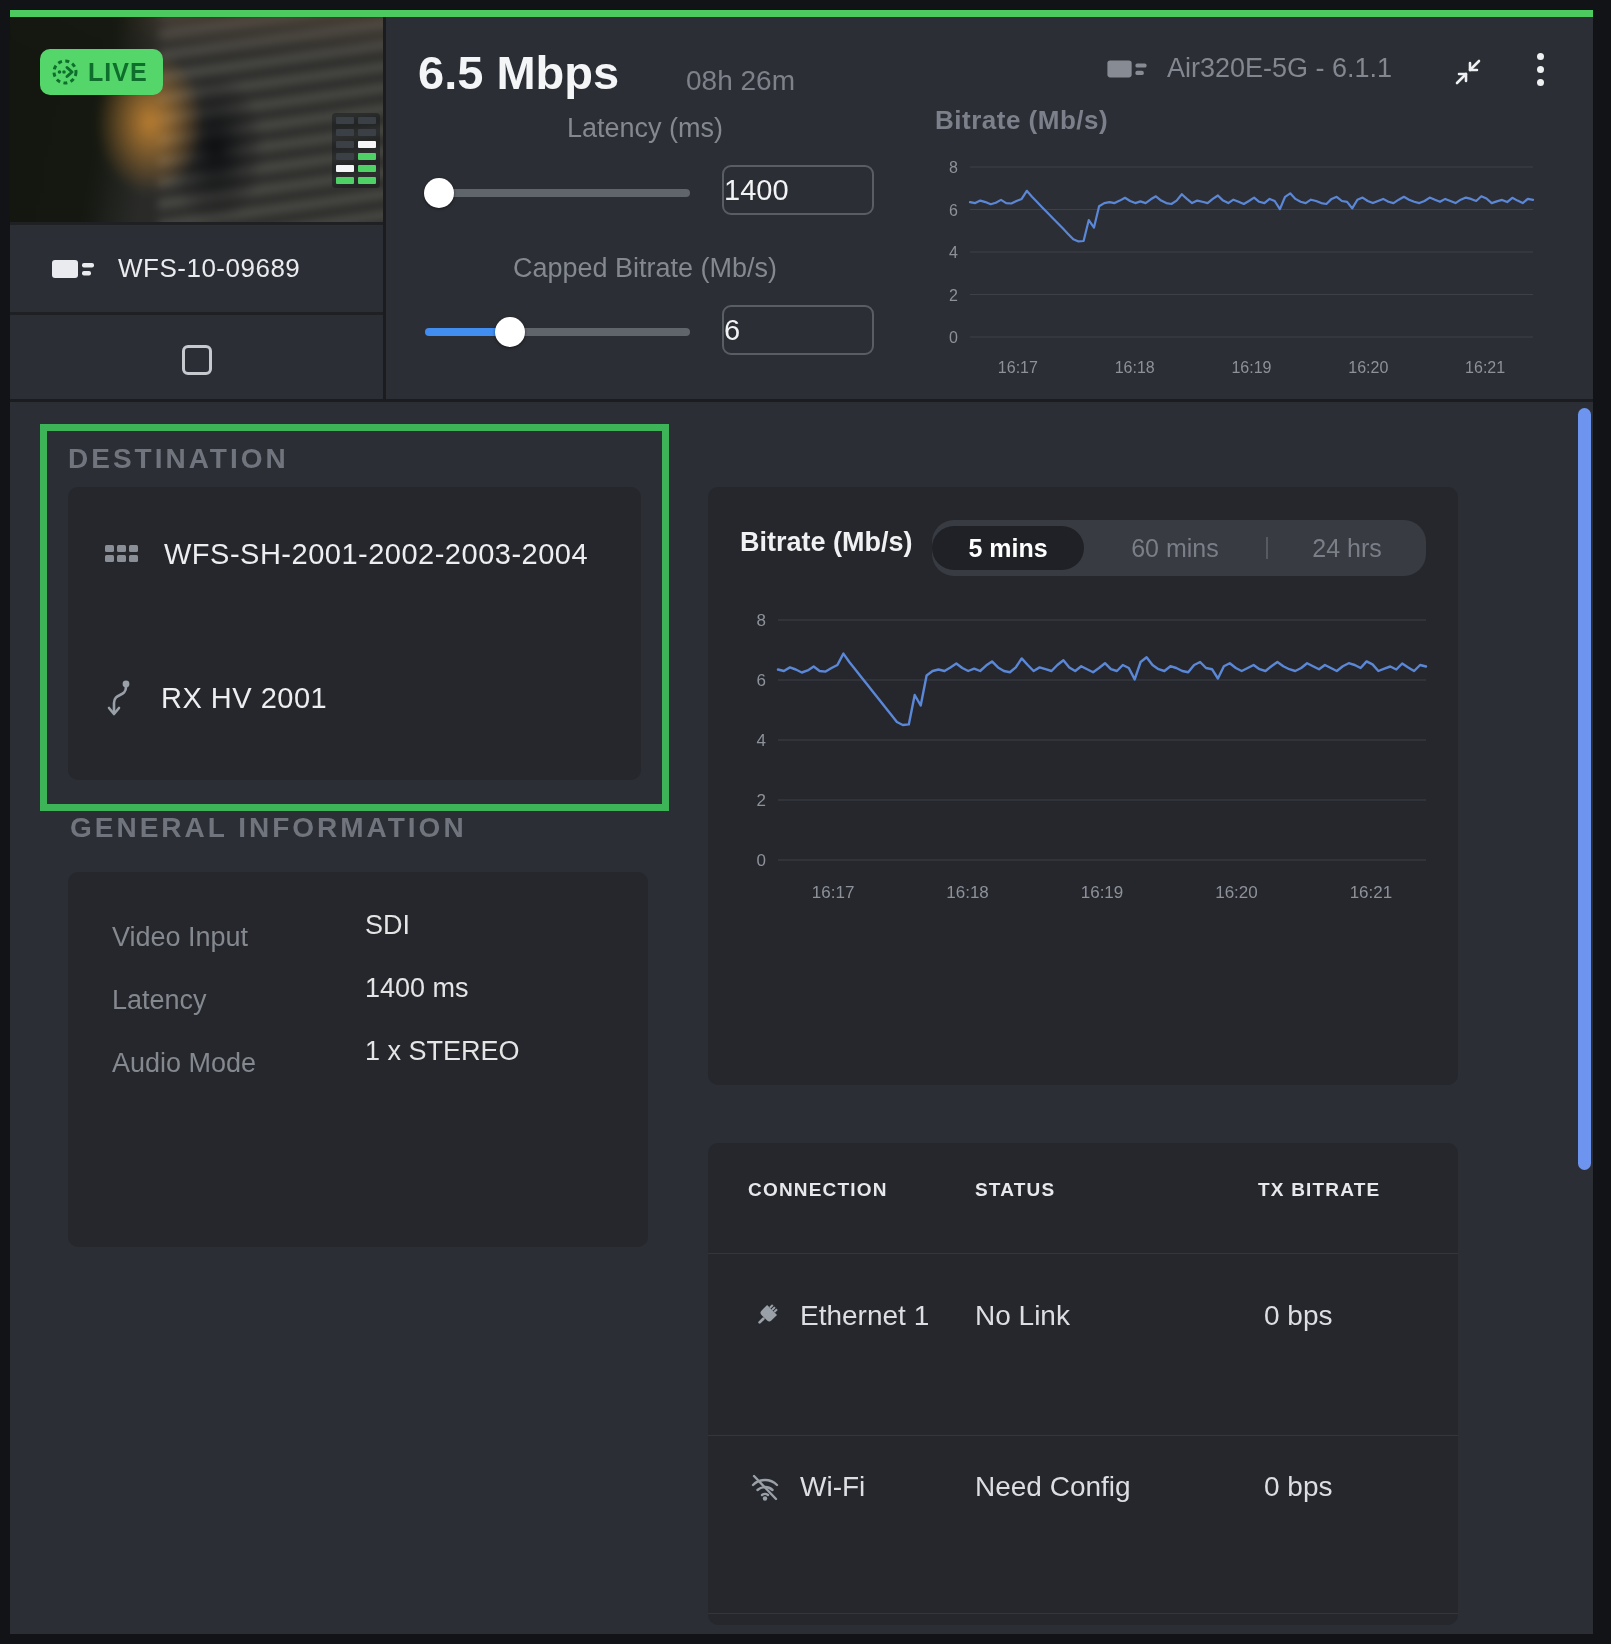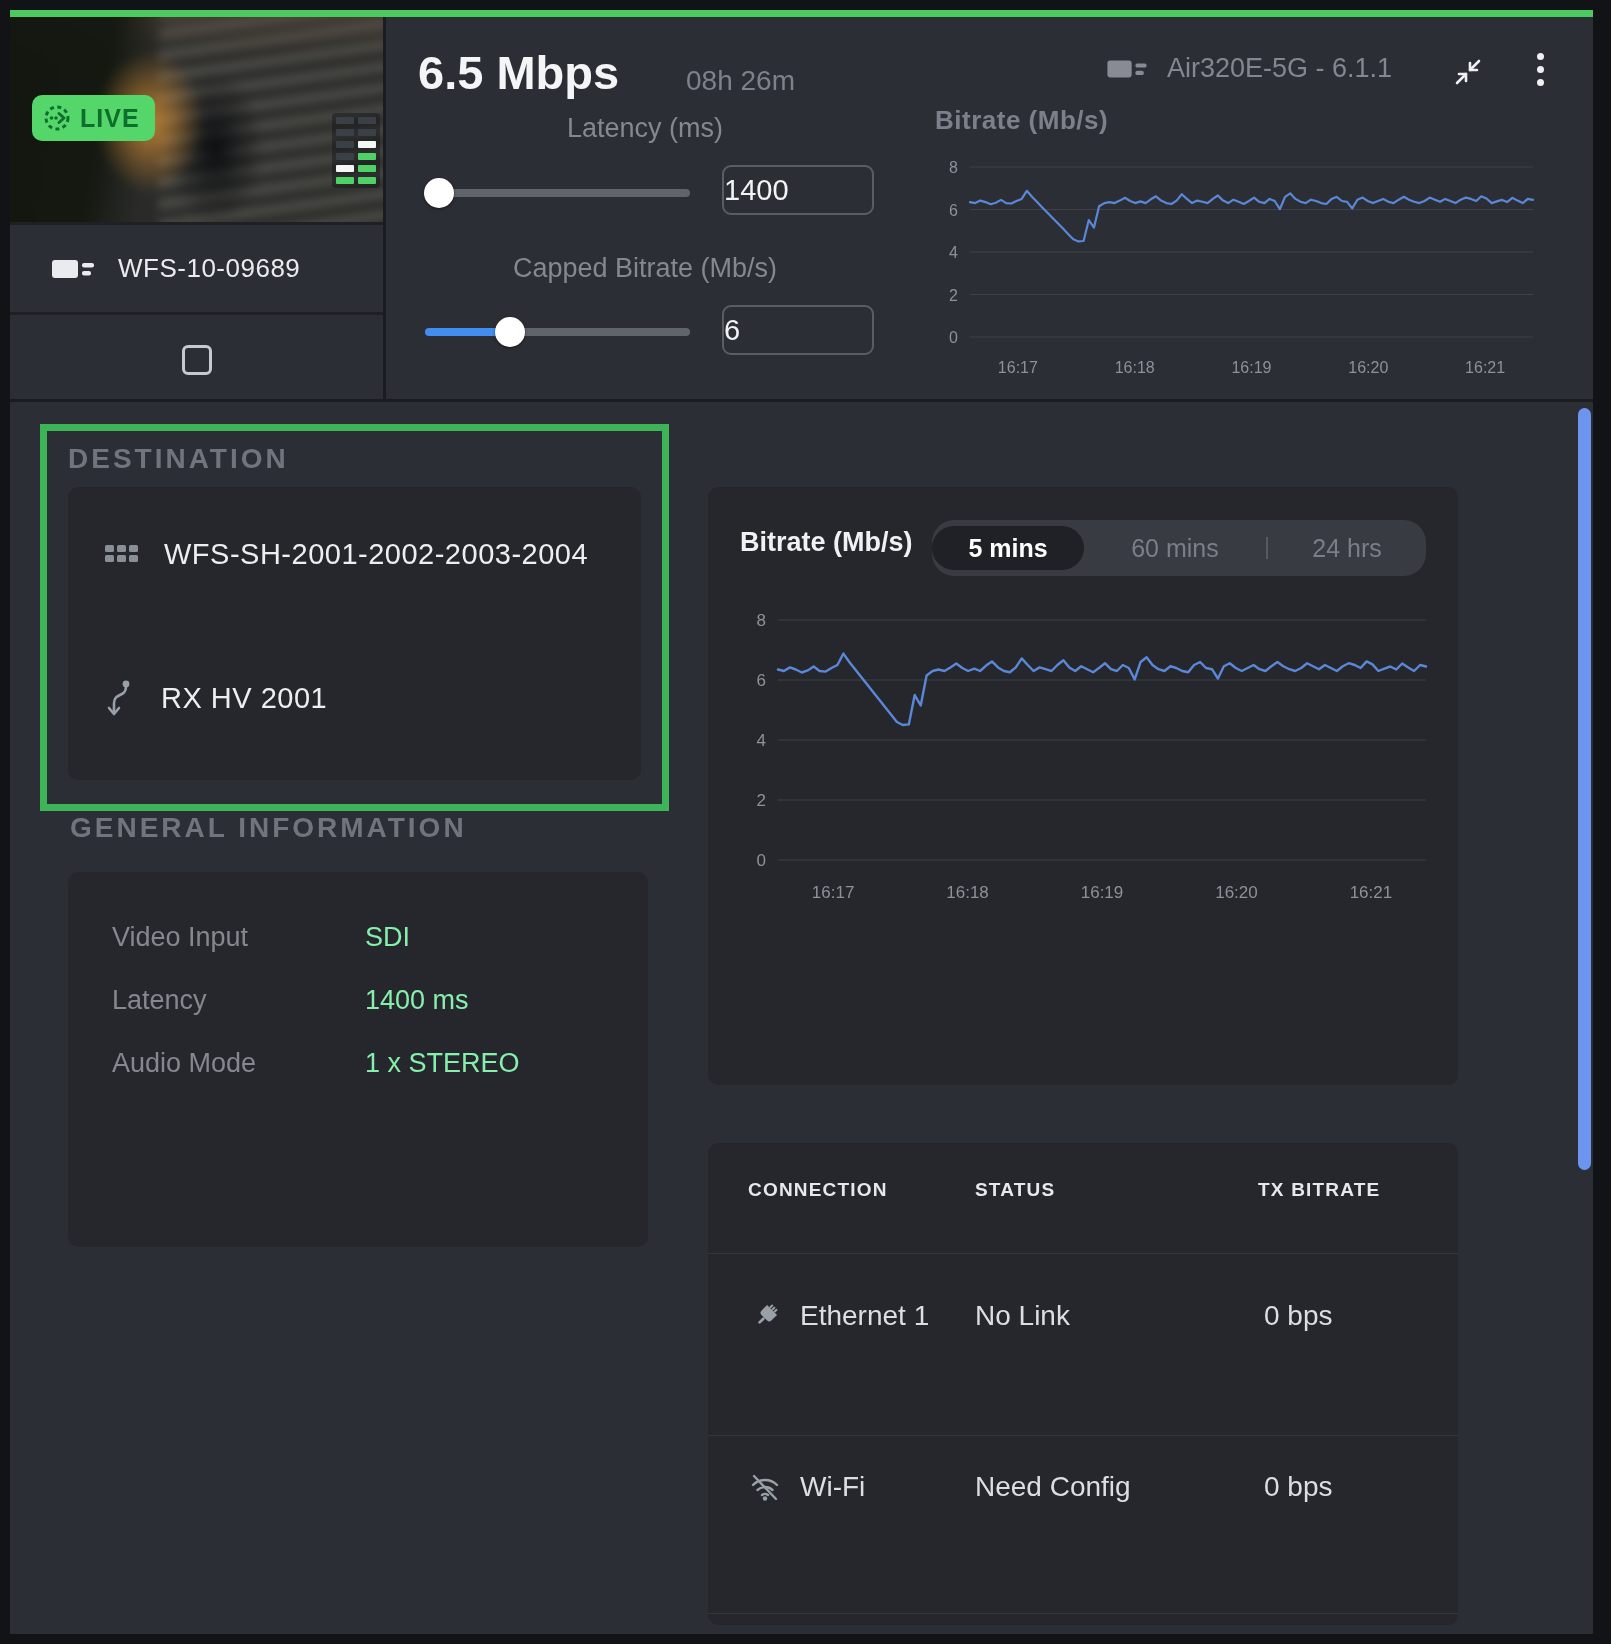--- a/index.html
+++ b/index.html
@@ -19,22 +19,22 @@
     background-color:#2a2b29;
     background-image:
       radial-gradient(90px 120px at 36% 50%, rgba(210,140,50,0.85) 0%, rgba(210,140,50,0) 60%),
       radial-gradient(70px 110px at 52% 62%, rgba(10,12,15,0.95) 0%, rgba(10,12,15,0) 70%),
       linear-gradient(100deg, rgba(18,22,14,0.95) 0%, rgba(18,22,14,0.9) 26%, rgba(18,22,14,0) 38%),
       linear-gradient(to bottom, rgba(90,75,60,0.55) 0%, rgba(90,75,60,0) 22%),
       repeating-linear-gradient(172deg, #4a4a46 0px, #4a4a46 9px, #2e2e2c 9px, #2e2e2c 21px);
     background-size:100% 100%,100% 100%,100% 100%,100% 100%,62% 100%;
     background-position:0 0,0 0,0 0,0 0,100% 0;
     background-repeat:no-repeat,no-repeat,no-repeat,no-repeat,no-repeat; }
-  .live-badge { position:absolute; left:22px; top:32px; height:46px; padding:0 15px 0 10px;
-    background:#55d66a; border-radius:10px; display:flex; align-items:center; gap:8px;margin-top:46px; }
+  .live-badge { position:absolute; left:30px; top:32px; height:46px; padding:0 15px 0 10px;
+    background:#55d66a; border-radius:10px; display:flex; align-items:center; gap:8px; }
   .live-badge span { color:#0e6e2c; font-size:25px; font-weight:bold; letter-spacing:1px; }
   .signal-meter { position:absolute; left:322px; top:96px; width:48px; padding:4px;
     background:rgba(18,20,24,0.45); border-radius:4px;
     display:grid; grid-template-rows:repeat(6,7px); grid-template-columns:18px 18px;
     grid-auto-flow:column; gap:5px 4px; }
   .bar { width:18px; height:7px; border-radius:1px; }
   .bar.d { background:#3b4047; }
   .bar.w { background:#f5f6f7; }
   .bar.g { background:#4ed266; }
   .name-row { position:absolute; left:0; top:205px; width:373px; height:90px;
@@ -88,21 +88,21 @@
   .grid-icon { margin-top:14px; display:grid; grid-template-columns:repeat(3,9px);
     grid-template-rows:repeat(2,7px); gap:3px; }
   .grid-icon i { background:#8a8e96; border-radius:1.5px; }
   .route-icon { margin-top:4px; line-height:0; }
 
   .gen-title { left:60px; top:802px; }
   .gen-card { position:absolute; left:58px; top:862px; width:580px; height:375px;
     background:#25272d; border-radius:10px; padding-top:36px; }
   .gen-row { position:relative; height:63px; }
   .gen-label { position:absolute; left:44px; top:14px; color:#84888f; font-size:27px; }
-  .gen-value { position:absolute; left:297px; top:14px; color:#86efac; font-size:27px; }
+  .gen-value { position:absolute; left:297px; top:2px; color:#e5e5e5; font-size:27px; }
 
   .net-title { left:700px; top:427px; }
   .net-card { position:absolute; left:698px; top:477px; width:750px; height:598px;
     background:#25272d; border-radius:10px; }
   .net-chart-label { position:absolute; left:32px; top:40px; color:#f0f1f3; font-size:27px; font-weight:bold; }
   .tabs { position:absolute; left:224px; top:33px; width:494px; height:56px;
     background:#383b42; border-radius:22px; display:flex; align-items:center; }
   .tab { font-size:25px; color:#7a7e87; text-align:center; cursor:pointer; }
   .tab.active { width:152px; height:44px; line-height:44px; background:#1f2127;
     border-radius:22px; color:#ffffff; font-weight:bold; }

